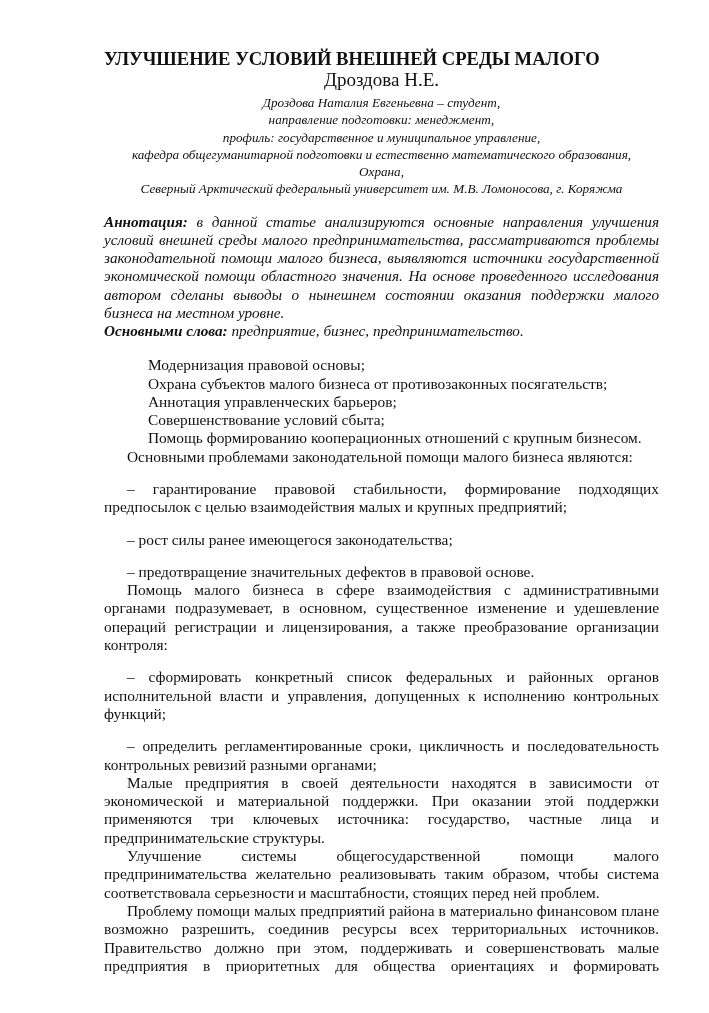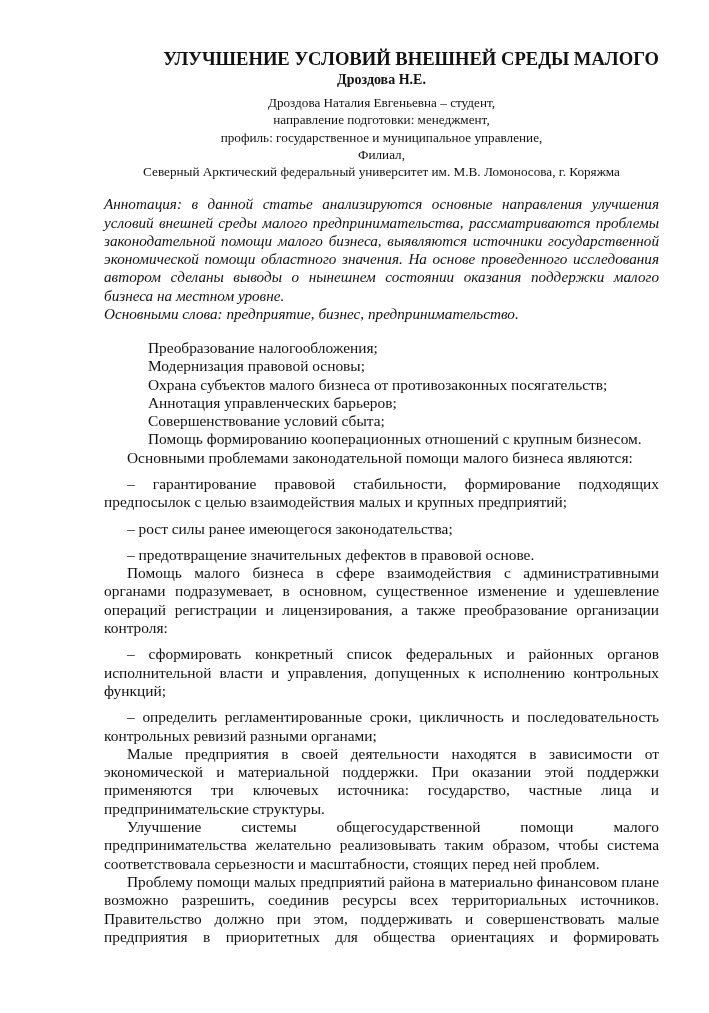--- a/index.html
+++ b/index.html
@@ -1,52 +1,52 @@
 <!DOCTYPE html>
 <html><head>
 <meta charset="utf-8">
 <style>
   html, body { margin: 0; padding: 0; background: #ffffff; }
   body { width: 709px; height: 1013px; overflow: hidden; position: relative;
          font-family: "Liberation Serif", "DejaVu Serif", serif; color: #111; }
   .page { position: absolute; left: 104px; top: 48px; width: 555px; }
-  .title { text-align: right; font-weight: bold; font-size: 18.6px; line-height: 21px; margin: 0; }
-  .author { text-align: center; font-weight: bold; font-size: 14px; line-height: 21px; margin: 0 0 4px 0; }
-  .affil { text-align: center; font-size: 13.2px; line-height: 17.3px; margin: 0; }
+  .title { text-align: left; font-weight: bold; font-size: 18.6px; line-height: 21px; margin: 0; }
+  .author { text-align: center; font-weight: normal; font-size: 19px; line-height: 21px; margin: 0 0 4px 0; }
+  .affil { text-align: center; font-style: italic; font-size: 13.2px; line-height: 17.3px; margin: 0; }
   .abstract { margin-top: 15px; font-style: italic; font-size: 15.2px; line-height: 18.2px; text-align: justify; }
-  .abstract b { font-style: italic; font-weight: normal; }
+  .abstract b { font-style: italic; font-weight: bold; }
   .abstract p { margin: 0; }
   .body { margin-top: 16px; font-size: 15.4px; line-height: 18.3px; text-align: justify; }
   .body p { margin: 0; text-indent: 23px; }
   .body p.list { text-indent: 0; padding-left: 44px; text-align: left; }
-  .body p.dash { margin-top: 8px; }
+  .body p.dash { margin-top: 14px; }
   .body p.last { text-align-last: justify; }
 </style>
 </head>
 <body>
 
 <div class="page">
   <p class="title">УЛУЧШЕНИЕ УСЛОВИЙ ВНЕШНЕЙ СРЕДЫ МАЛОГО</p>
   <p class="author">Дроздова Н.Е.</p>
 
   <div>
     <p class="affil">Дроздова Наталия Евгеньевна – студент,</p>
     <p class="affil">направление подготовки: менеджмент,</p>
     <p class="affil">профиль: государственное и муниципальное управление,</p>
-    <p class="affil">Филиал,</p>
+    <p class="affil">кафедра общегуманитарной подготовки и естественно математического образования,</p>
+    <p class="affil">Охрана,</p>
     <p class="affil">Северный  Арктический  федеральный университет им. М.В. Ломоносова, г. Коряжма</p>
   </div>
 
   <div class="abstract">
     <p><b>Аннотация:</b><span> в данной статье анализируются основные направления улучшения условий внешней среды малого предпринимательства, рассматриваются проблемы законодательной помощи малого бизнеса, выявляются источники государственной экономической помощи областного значения. На основе проведенного исследования автором сделаны выводы о нынешнем состоянии оказания поддержки малого бизнеса на местном уровне.</span></p>
     <p><b>Основными слова:</b><span> предприятие, бизнес, предпринимательство.</span></p>
   </div>
 
   <div class="body">
-    <p class="list">Преобразование налогообложения;</p>
     <p class="list">Модернизация правовой основы;</p>
     <p class="list">Охрана субъектов малого бизнеса от противозаконных посягательств;</p>
     <p class="list">Аннотация управленческих барьеров;</p>
     <p class="list">Совершенствование условий сбыта;</p>
     <p class="list">Помощь формированию кооперационных отношений с крупным бизнесом.</p>
     <p>Основными проблемами законодательной помощи малого бизнеса являются:</p>
     <p class="dash">– гарантирование правовой стабильности, формирование подходящих предпосылок с целью взаимодействия малых и крупных предприятий;</p>
     <p class="dash">– рост силы ранее имеющегося законодательства;</p>
     <p class="dash">– предотвращение значительных дефектов в правовой основе.</p>
     <p>Помощь малого бизнеса в сфере взаимодействия с административными органами подразумевает, в основном, существенное изменение и удешевление операций регистрации и лицензирования, а также преобразование организации контроля:</p>

